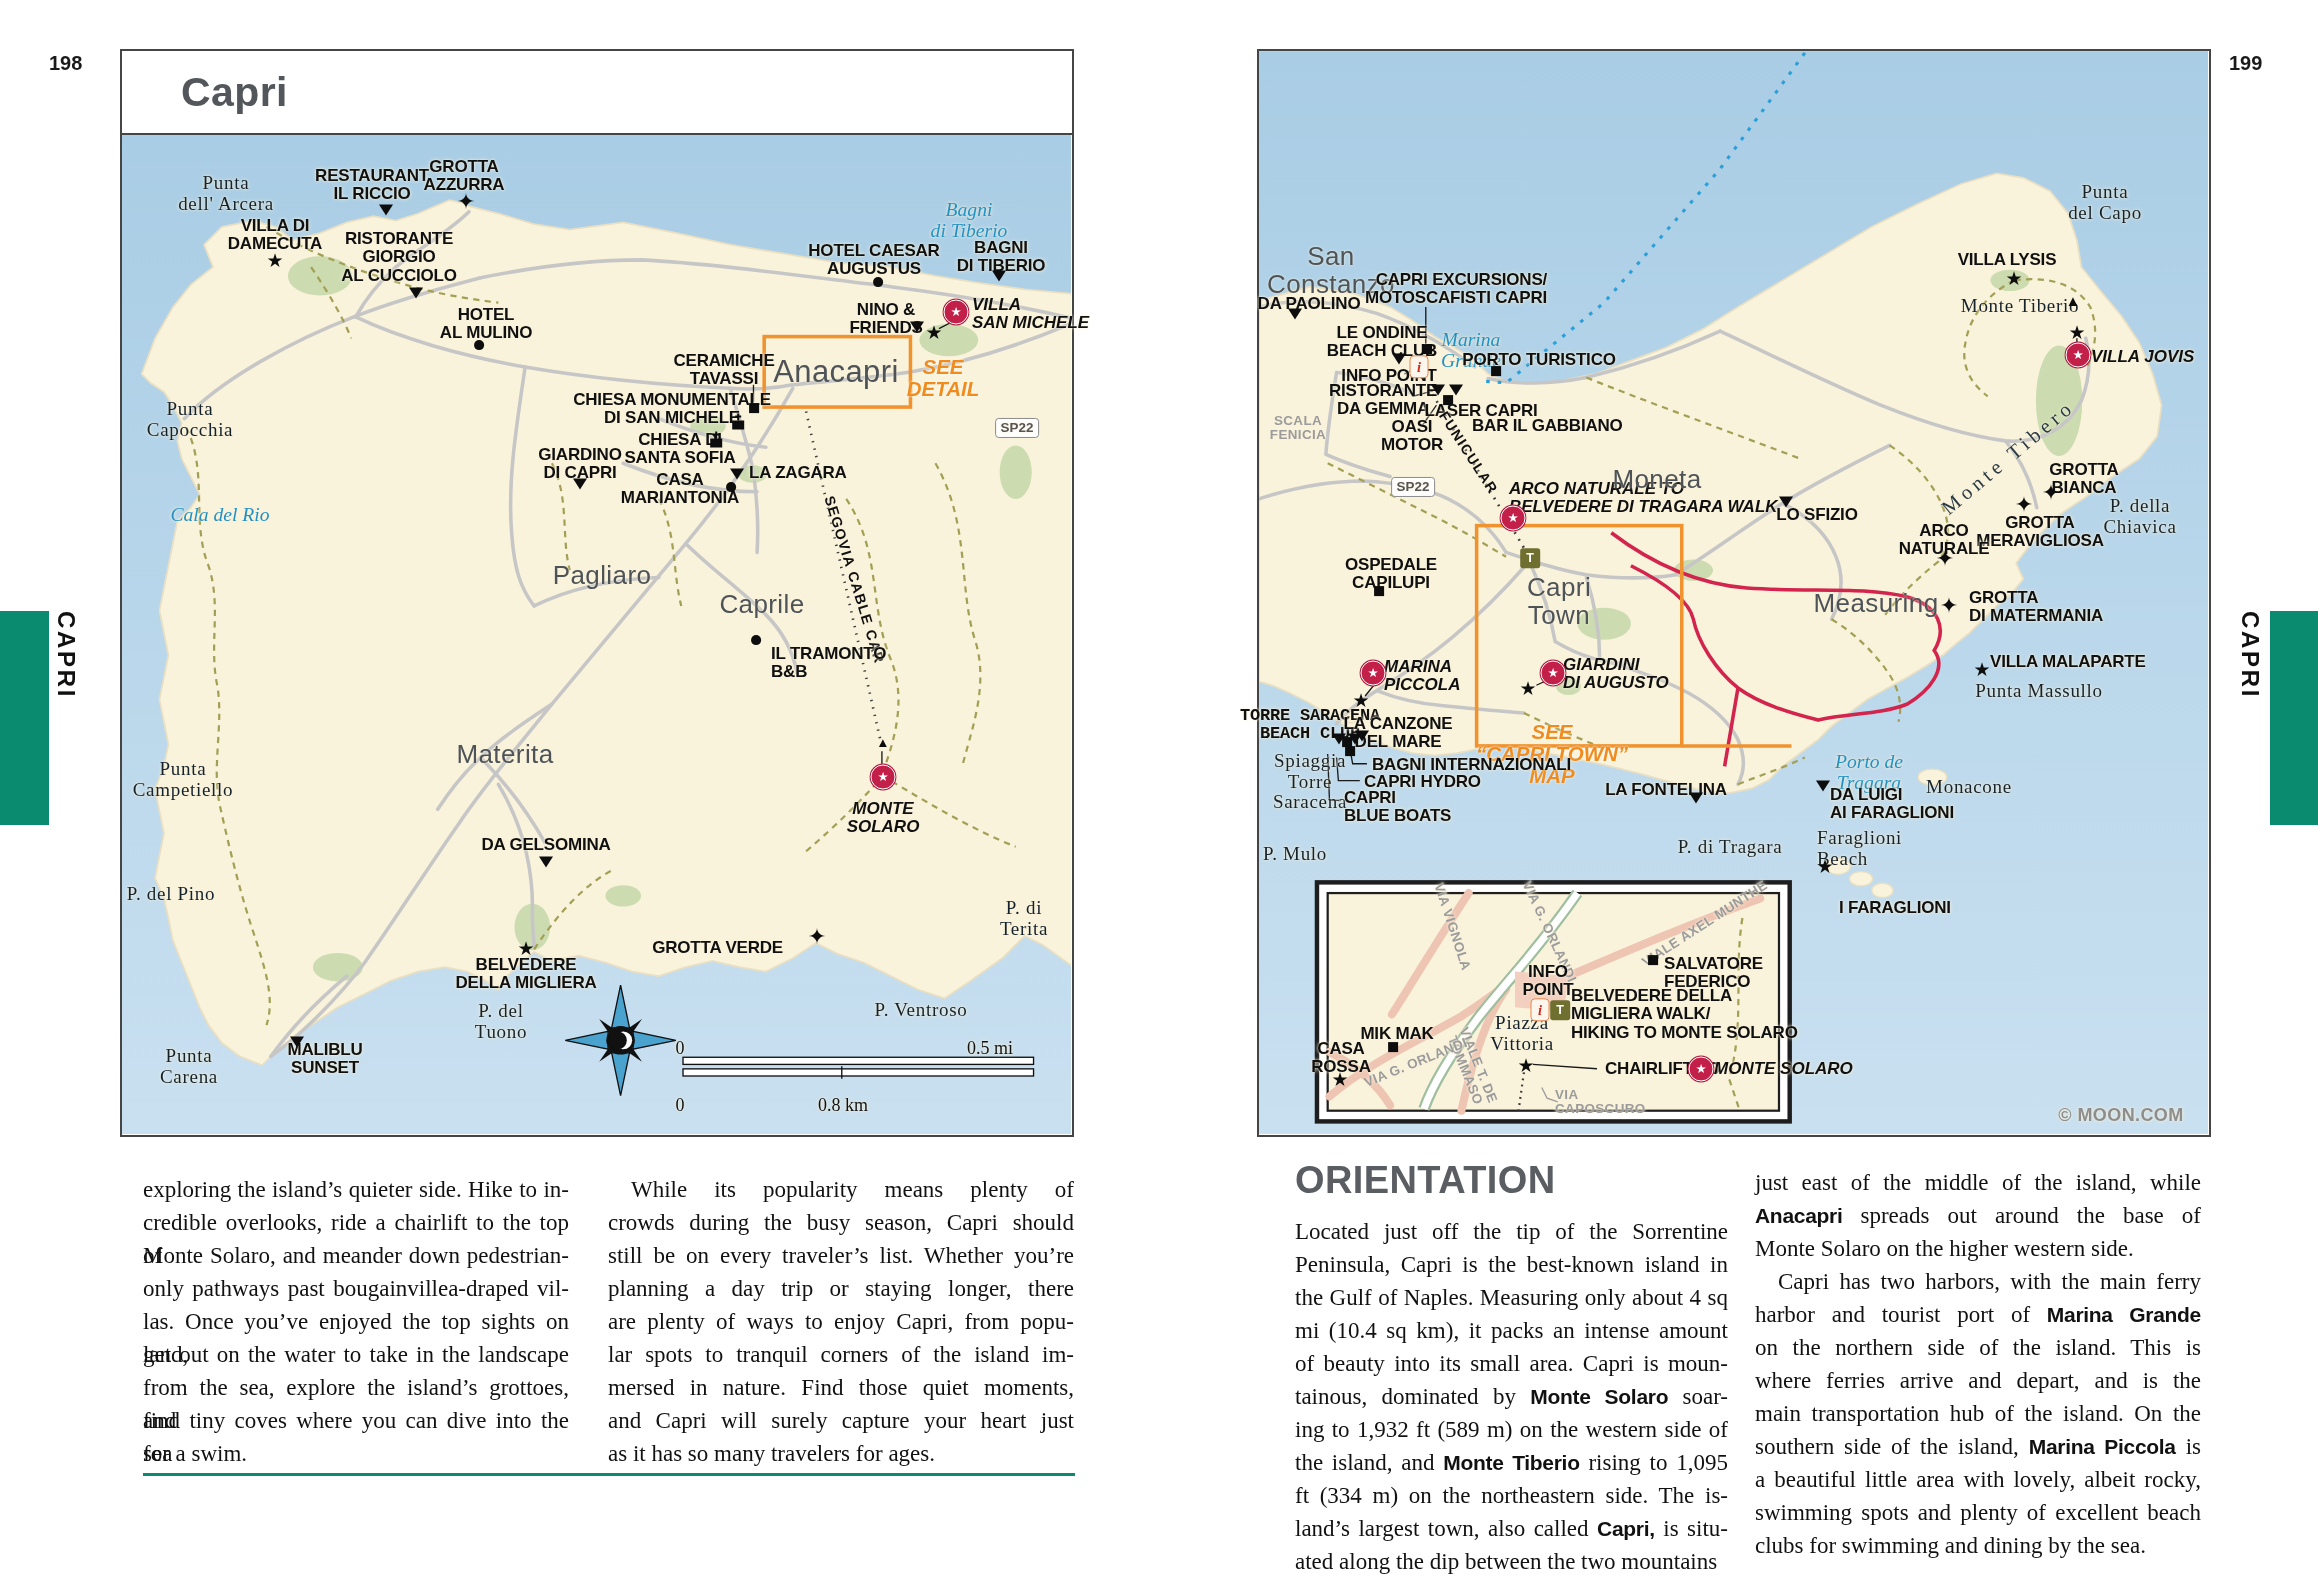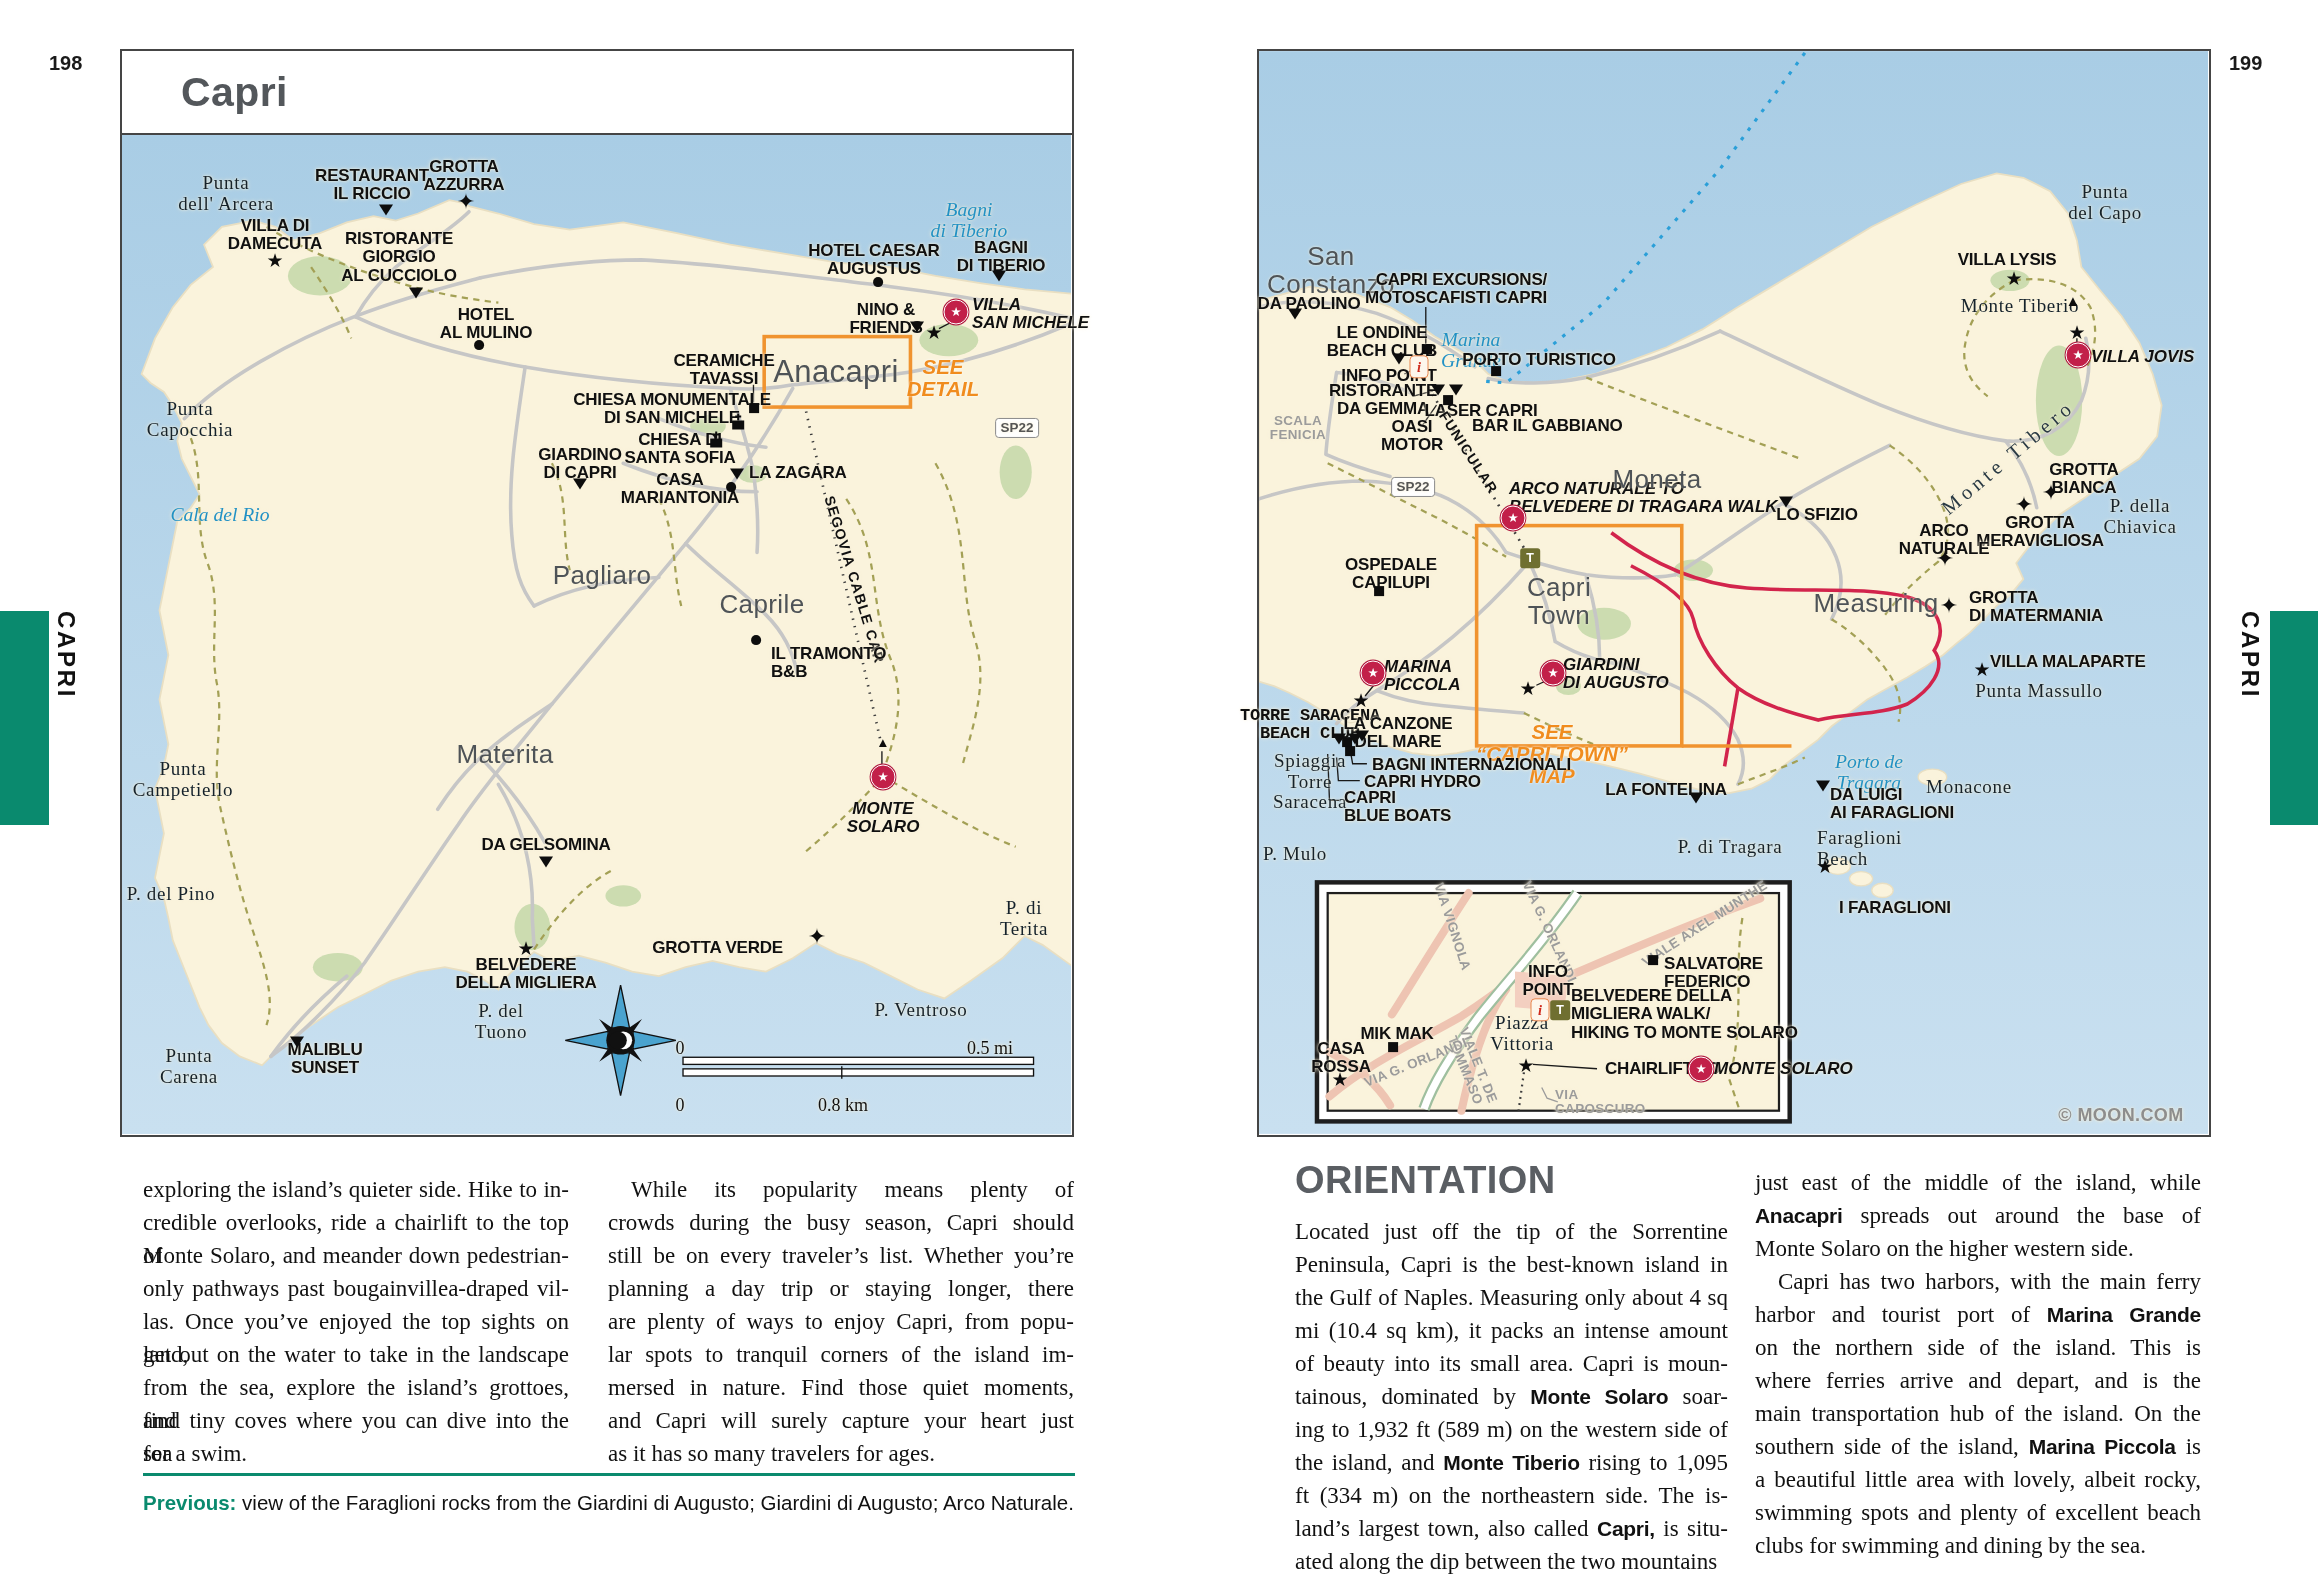--- a/index.html
+++ b/index.html
@@ -495,23 +495,20 @@
       <div class="tl"><span>crowds during the busy season, Capri should</span></div>
       <div class="tl"><span>still be on every traveler’s list. Whether you’re</span></div>
       <div class="tl"><span>planning a day trip or staying longer, there</span></div>
       <div class="tl"><span>are plenty of ways to enjoy Capri, from popu-</span></div>
       <div class="tl"><span>lar spots to tranquil corners of the island im-</span></div>
       <div class="tl"><span>mersed in nature. Find those quiet moments,</span></div>
       <div class="tl"><span>and Capri will surely capture your heart just</span></div>
       <div class="tl end"><span>as it has so many travelers for ages.</span></div>
     </div>
 <div id="cap-rule"></div>
-<div id="caption">
-  <span class="lead">Previous:</span><span> view of the Faraglioni rocks from the Giardini di Augusto; Giardini di Augusto; Arco Naturale.</span>
-</div>
 <div id="orient-head">ORIENTATION</div>
 <div class="col" id="rt1" style="left:1295px;top:1215px;width:433px">
       <div class="tl"><span>Located just off the tip of the Sorrentine</span></div>
       <div class="tl"><span>Peninsula, Capri is the best-known island in</span></div>
       <div class="tl"><span>the Gulf of Naples. Measuring only about 4 sq</span></div>
       <div class="tl"><span>mi (10.4 sq km), it packs an intense amount</span></div>
       <div class="tl"><span>of beauty into its small area. Capri is moun-</span></div>
       <div class="tl"><span>tainous, dominated by </span><span class="b">Monte Solaro</span><span> soar-</span></div>
       <div class="tl"><span>ing to 1,932 ft (589 m) on the western side of</span></div>
       <div class="tl"><span>the island, and </span><span class="b">Monte Tiberio</span><span> rising to 1,095</span></div>

